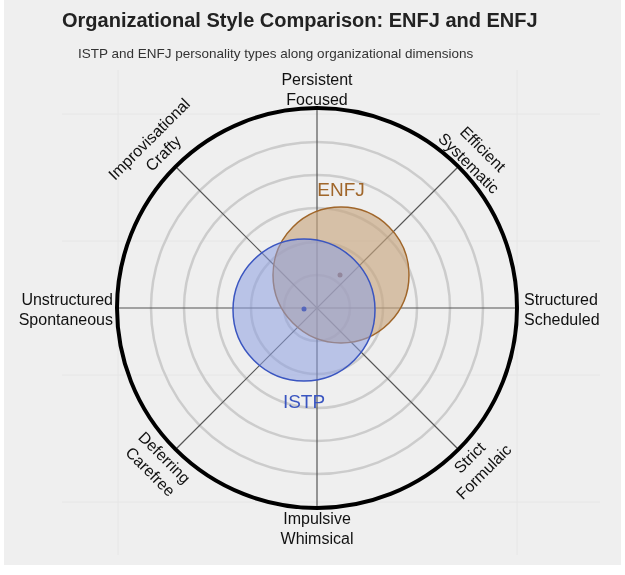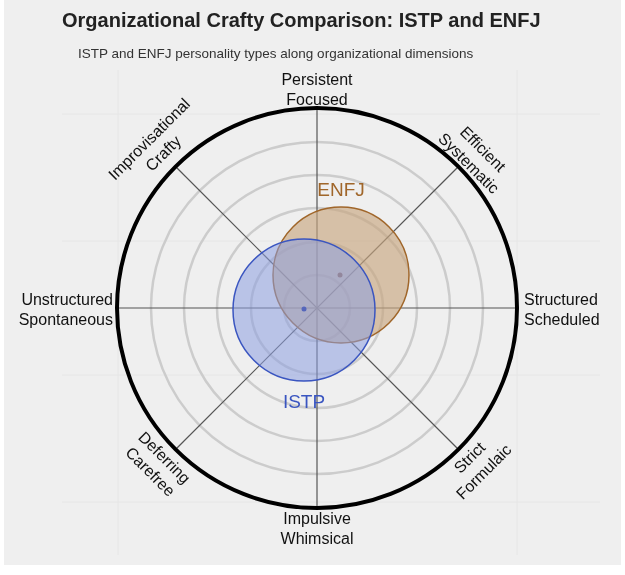--- a/index.html
+++ b/index.html
@@ -7,21 +7,21 @@
     #frame { position: absolute; left: 4px; top: 0; width: 617px; height: 565px; background: #efefef; }
     #title { position: absolute; left: 62px; top: 9px; font-size: 20px; font-weight: bold; color: #222; white-space: nowrap; }
     #subtitle { position: absolute; left: 62px; top: 46px; font-size: 13.5px; color: #333; white-space: nowrap; margin-left: 16px; }
     svg { position: absolute; left: 0; top: 0; }
     .lbl { font-family: "Liberation Sans", sans-serif; font-size: 16px; fill: #111; }
   </style>
 </head>
 <body>
 
 <div id="frame"></div>
-<div id="title">Organizational Crafty Comparison: ISTP and ENFJ</div>
+<div id="title">Organizational Style Comparison: ENFJ and ENFJ</div>
 <div id="subtitle">ISTP and ENFJ personality types along organizational dimensions</div>
 
 <svg width="625" height="575" viewBox="0 0 625 575">
 
   <g stroke="#e6e6e6" stroke-width="1">
     <line x1="62" y1="114" x2="600" y2="114"></line>
     <line x1="62" y1="241" x2="600" y2="241"></line>
     <line x1="62" y1="375" x2="600" y2="375"></line>
     <line x1="62" y1="502" x2="600" y2="502"></line>
     <line x1="118" y1="70" x2="118" y2="555"></line>

